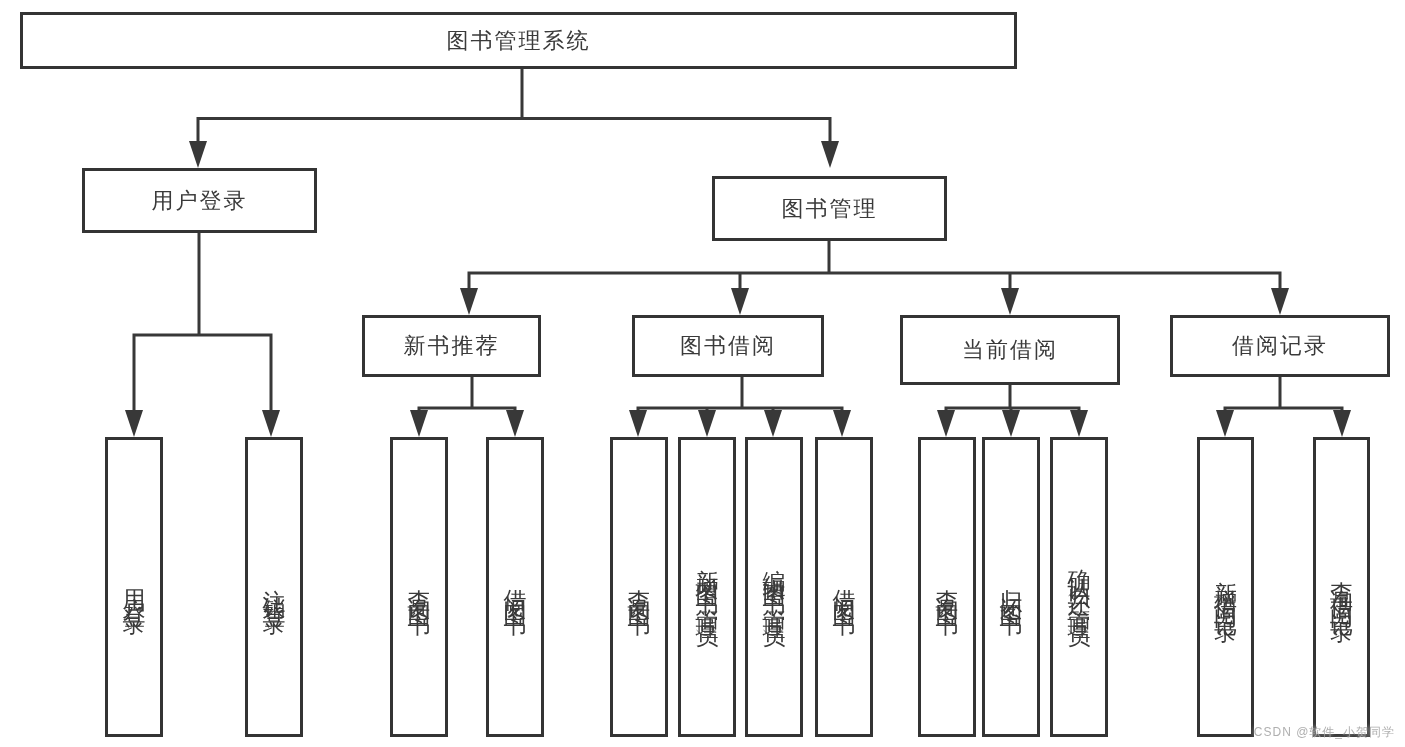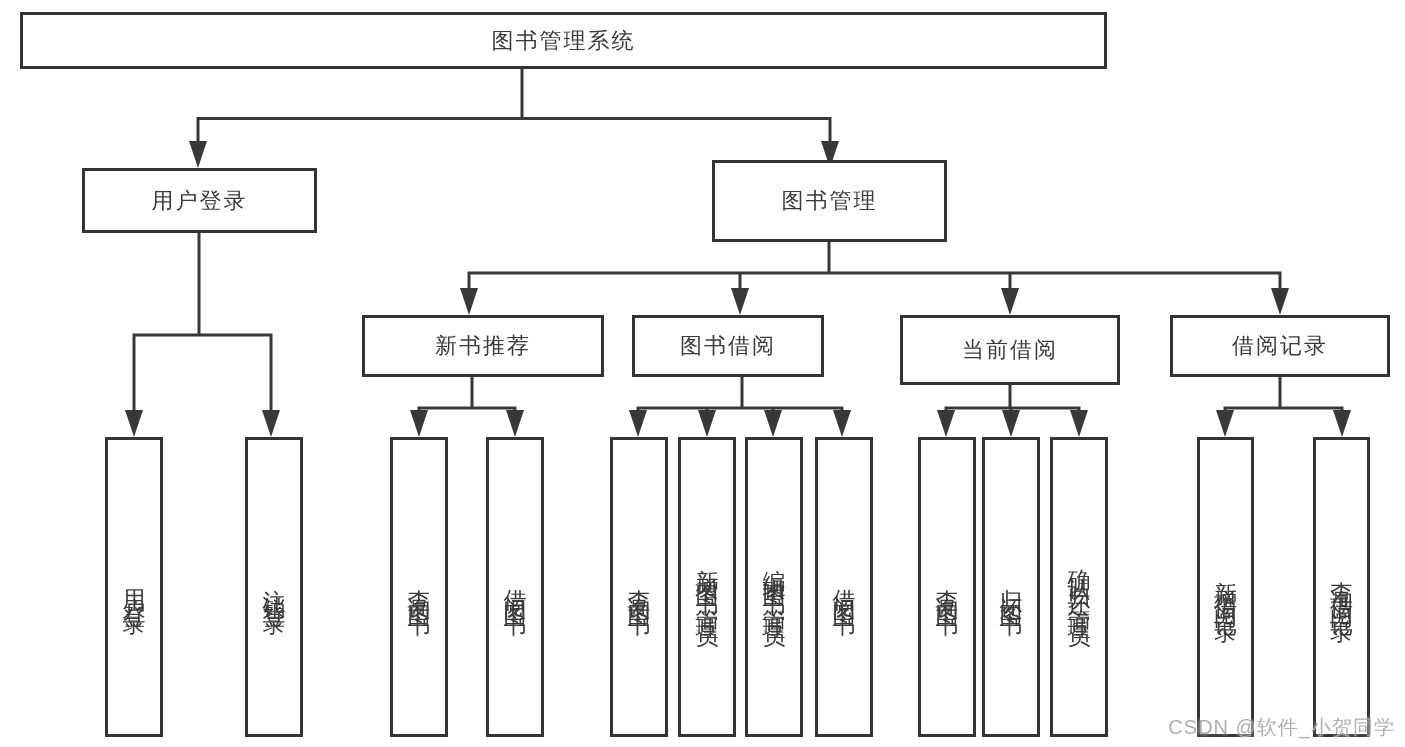--- a/index.html
+++ b/index.html
@@ -32,21 +32,21 @@
     text-orientation:mixed;
     font-size:23px;
     letter-spacing:8px;
     line-height:1;
     white-space:normal;
   }
   #watermark{
     position:absolute;
     right:10px;bottom:6px;
     z-index:5;
-    font-size:20px;
+    font-size:12px;
     color:rgba(168,168,168,0.92);
     letter-spacing:1px;
     text-shadow:0 0 4px #ffffff;
   }
 </style>
 </head>
 <body>
 
 <div id="stage">
 
@@ -86,32 +86,32 @@
       <polygon points="1002,410 1020,410 1011,437"></polygon>
       <polygon points="1070,410 1088,410 1079,437"></polygon>
     </g>
     <g>
       <path d="M1280 377 V408 M1223.5 408 H1343.5 M1225 406.5 V412 M1342 406.5 V412"></path>
       <polygon points="1216,410 1234,410 1225,437"></polygon>
       <polygon points="1333,410 1351,410 1342,437"></polygon>
     </g>
   </svg>
 
-  <div class="node hbox" style="left:20px;top:12px;width:1087px;height:57px">
+  <div class="node hbox" style="left:20px;top:12px;width:997px;height:57px">
     <span class="lbl">图书管理系统</span>
   </div>
 
   <div class="node hbox" style="left:82px;top:168px;width:235px;height:65px">
     <span class="lbl">用户登录</span>
   </div>
-  <div class="node hbox" style="left:712px;top:160px;width:235px;height:82px">
+  <div class="node hbox" style="left:712px;top:176px;width:235px;height:65px">
     <span class="lbl">图书管理</span>
   </div>
 
-  <div class="node hbox" style="left:362px;top:315px;width:242px;height:62px">
+  <div class="node hbox" style="left:362px;top:315px;width:179px;height:62px">
     <span class="lbl">新书推荐</span>
   </div>
   <div class="node hbox" style="left:632px;top:315px;width:192px;height:62px">
     <span class="lbl">图书借阅</span>
   </div>
   <div class="node hbox" style="left:900px;top:315px;width:220px;height:70px">
     <span class="lbl">当前借阅</span>
   </div>
   <div class="node hbox" style="left:1170px;top:315px;width:220px;height:62px">
     <span class="lbl">借阅记录</span>

